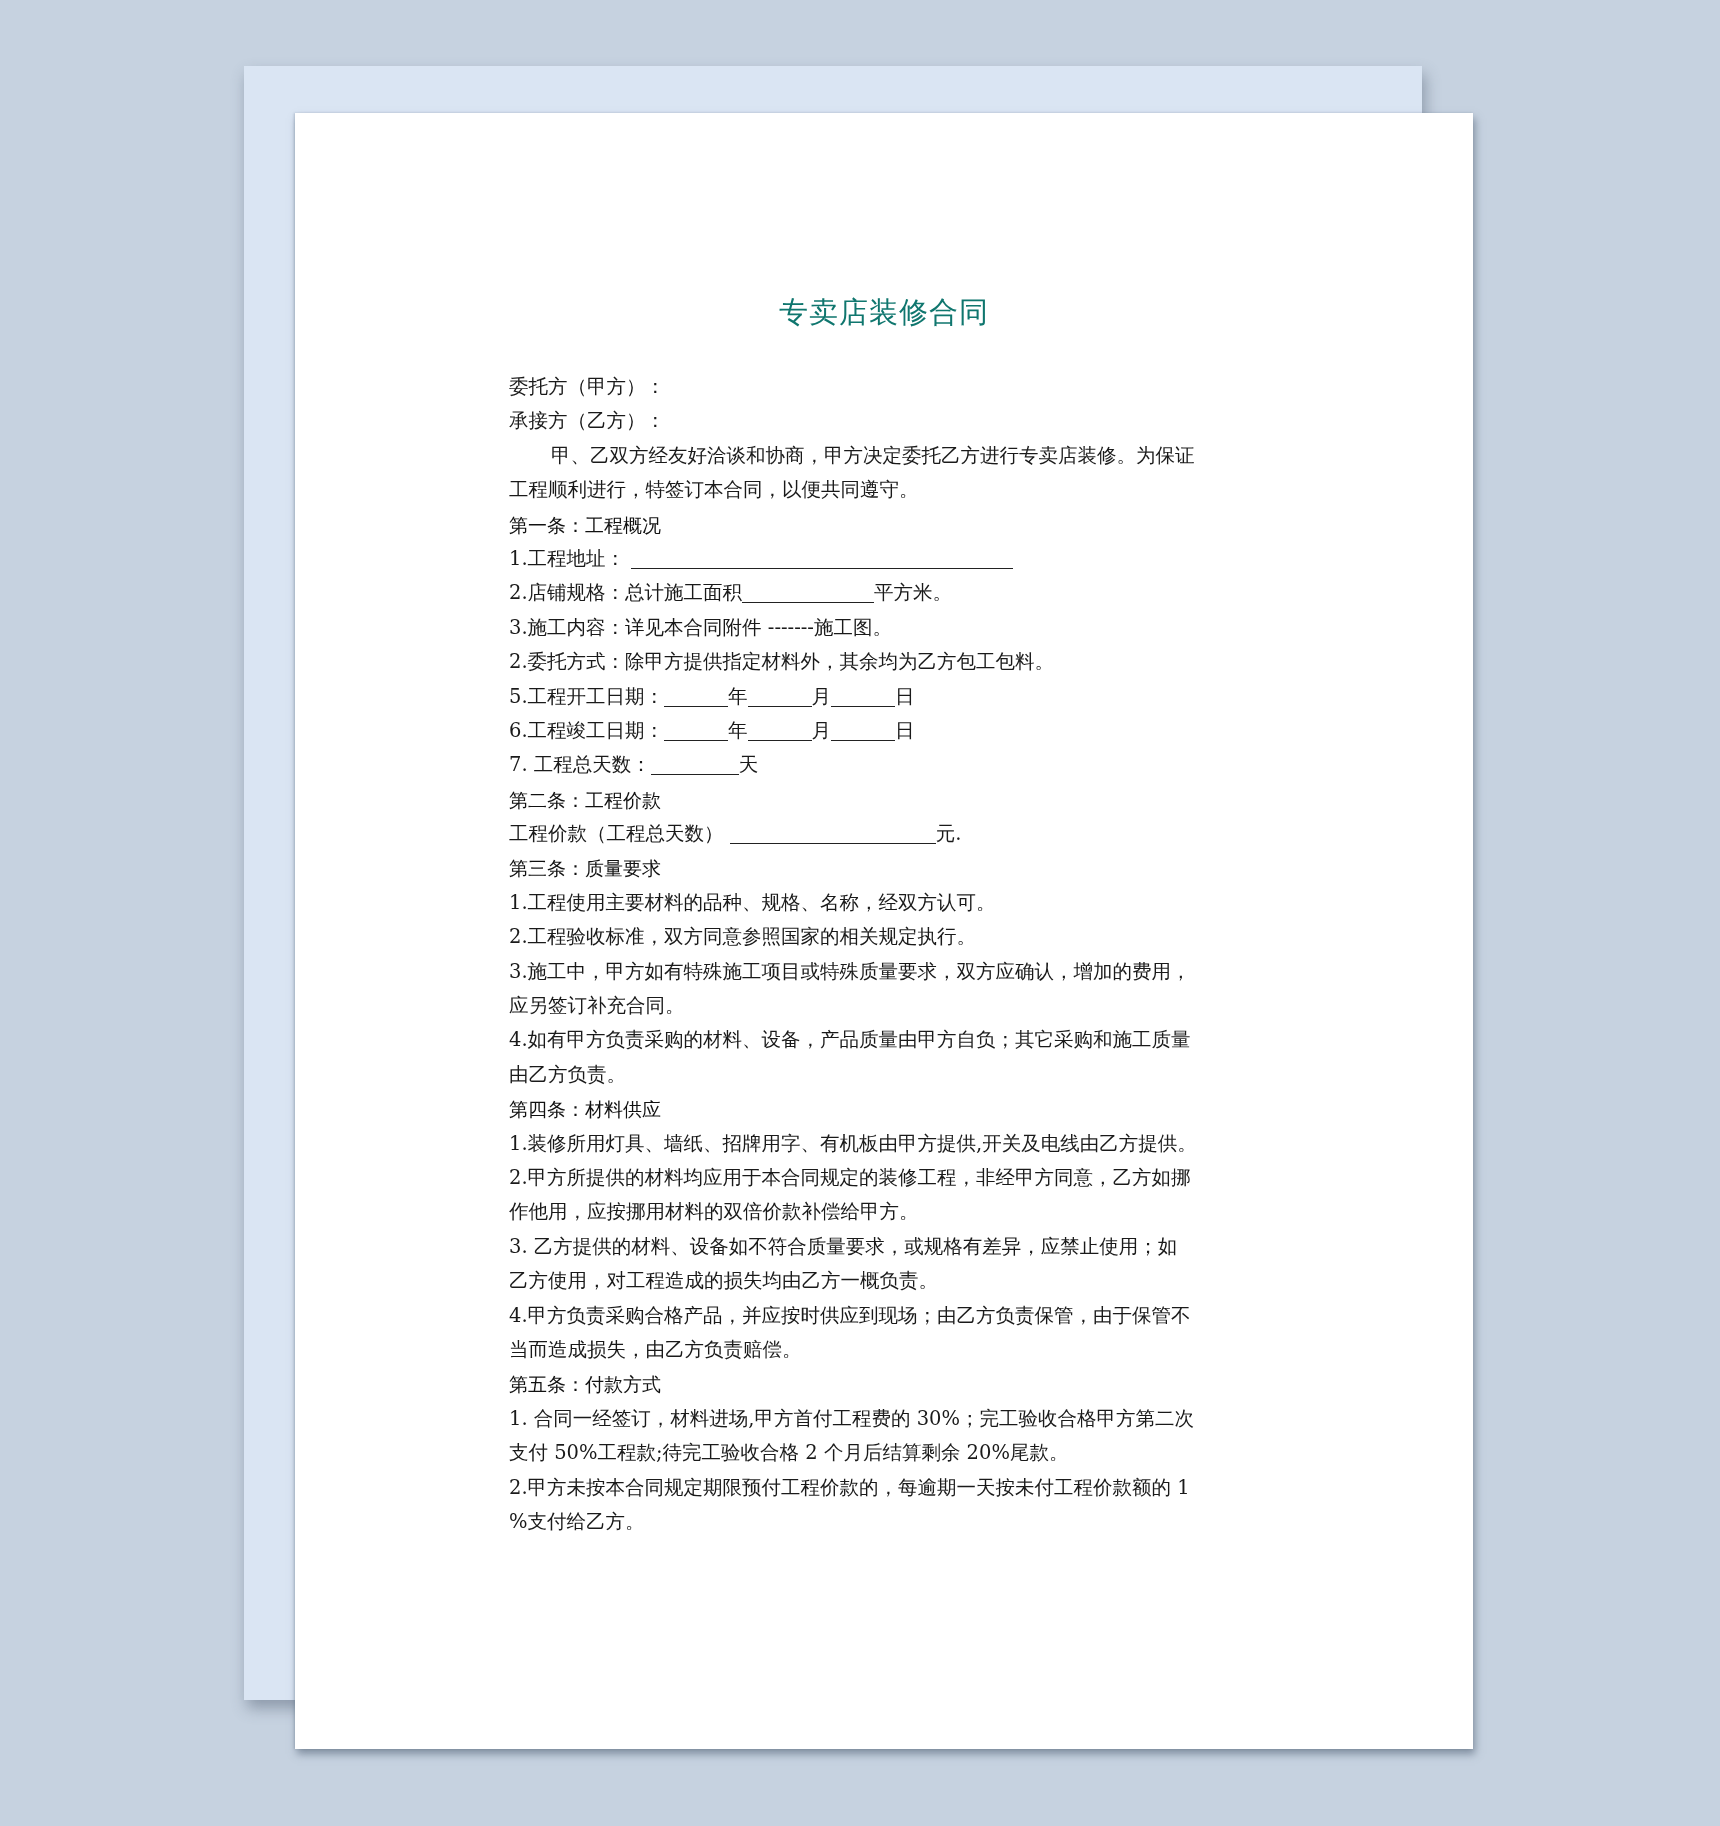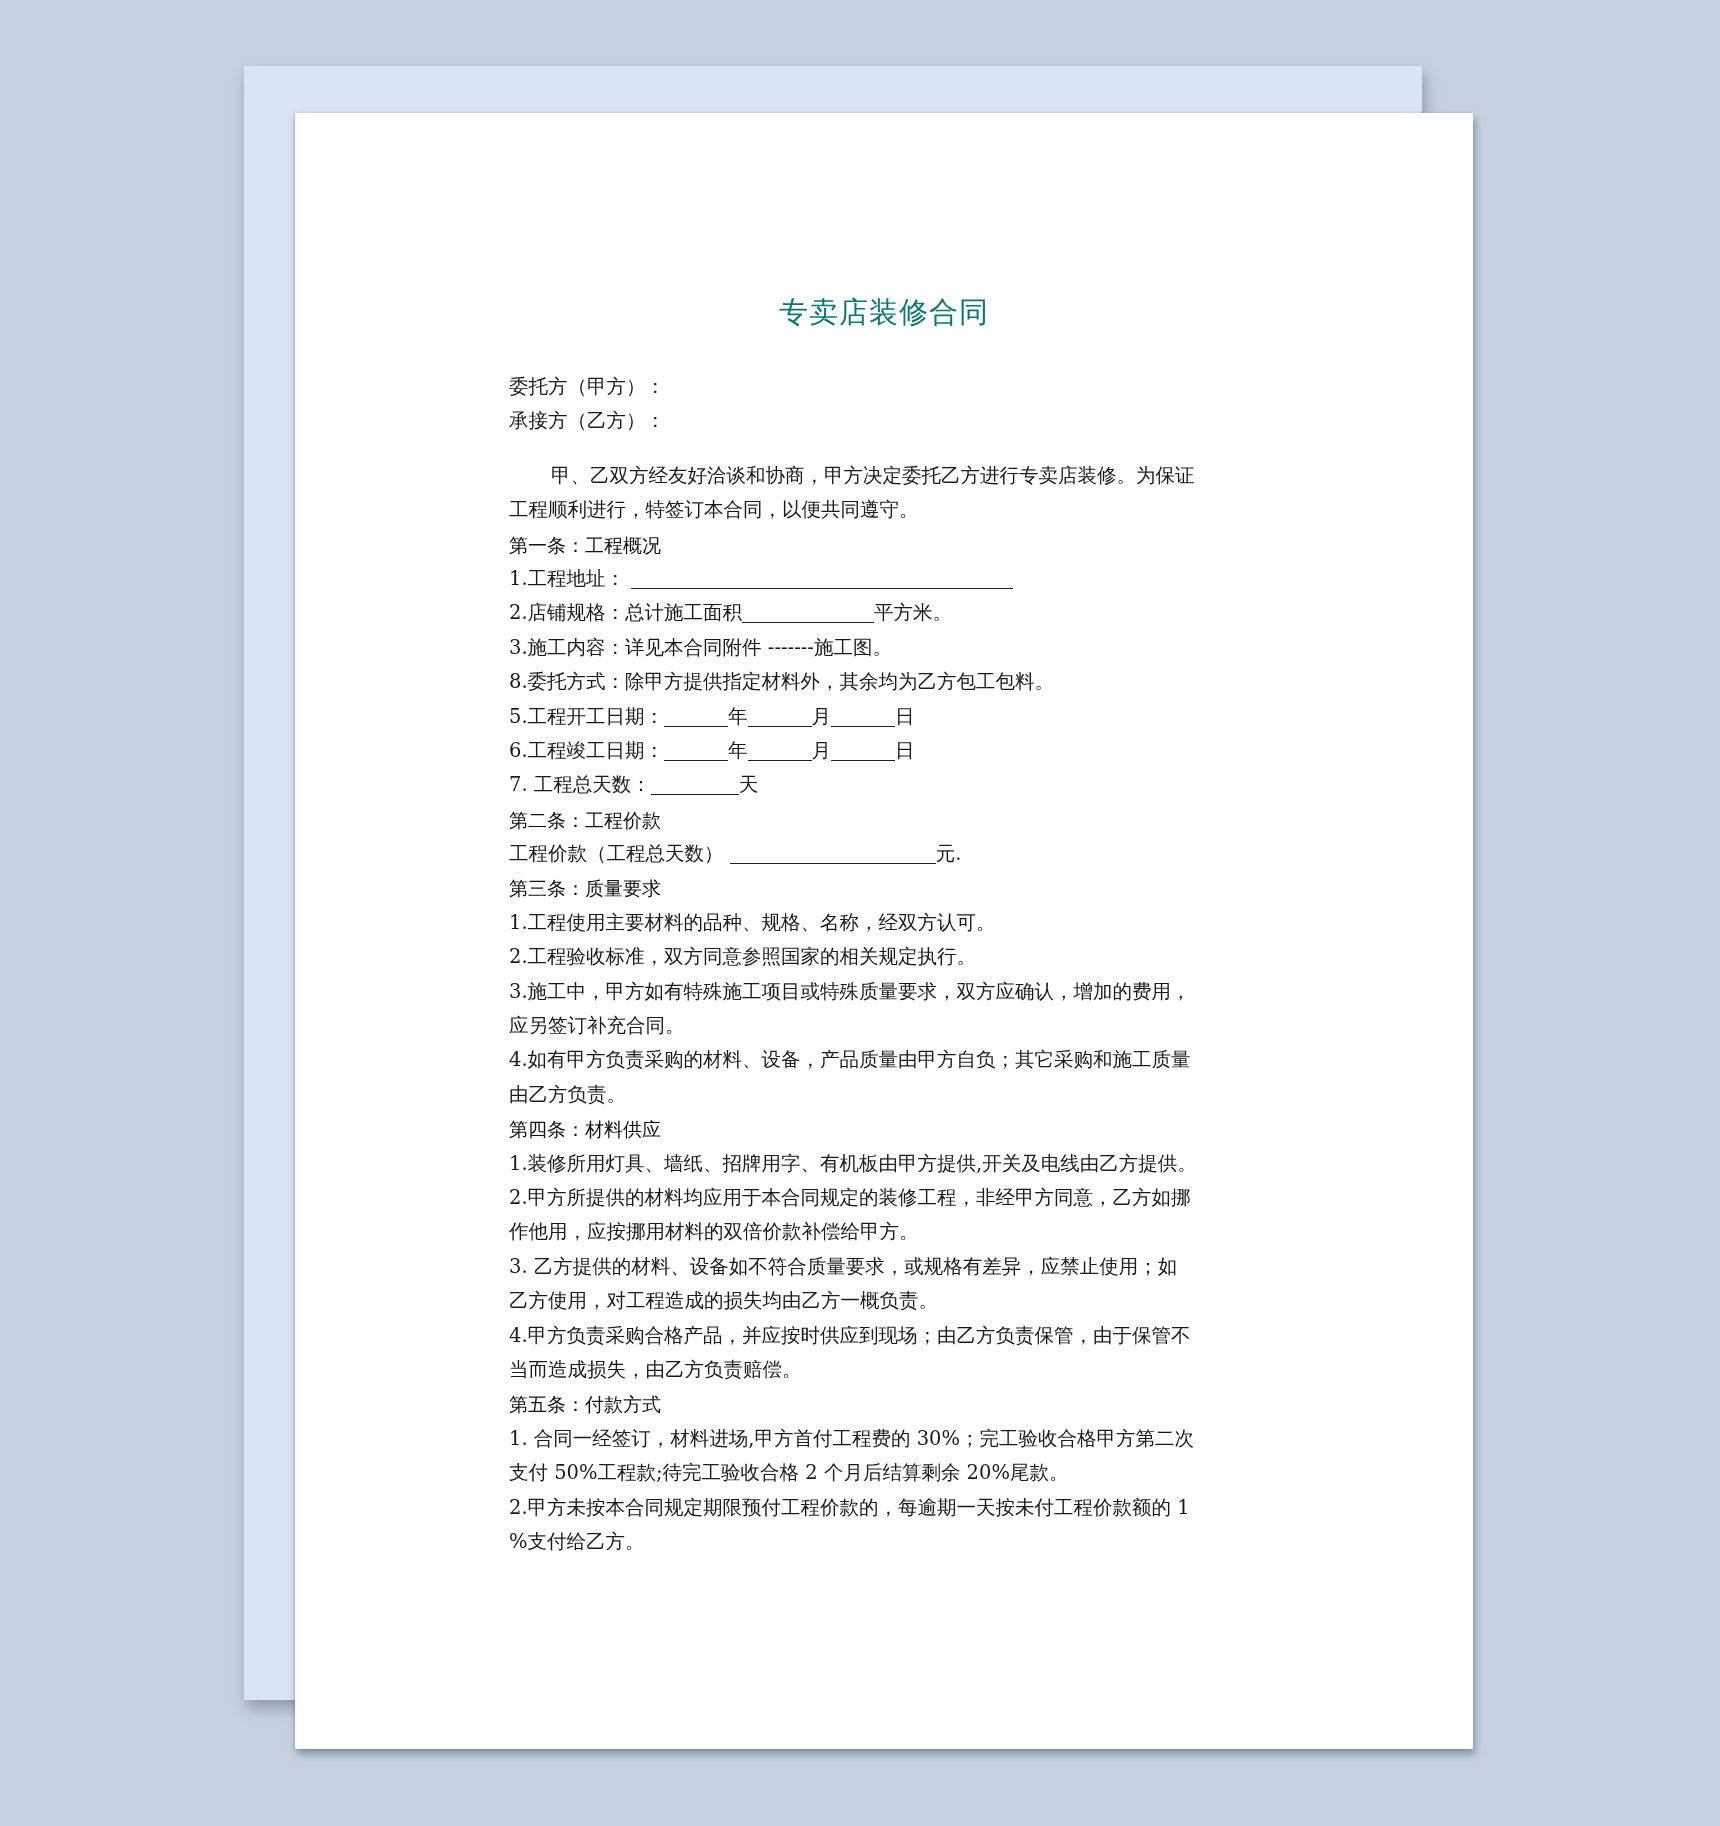--- a/index.html
+++ b/index.html
@@ -31,21 +31,21 @@
     letter-spacing: 1px;
   }
   .doc-body {
     position: absolute;
     left: 214px; top: 257px; width: 770px;
     font-size: 19.5px;
     line-height: 34.4px;
     color: #1a1a1a;
   }
   .line { white-space: nowrap; height: 34.4px; }
-  .indent { padding-left: 42px; margin-top: 20px; }
+  .indent { padding-left: 42px; }
   .heading {
     font-family: "DejaVu Sans", "Liberation Sans", sans-serif;
     font-weight: normal;
     font-size: 19px;
     color: #111;
   }
   .blank {
     display: inline-block;
     border-bottom: 1.3px solid #222;
     height: 22px;
@@ -68,21 +68,21 @@
 
     <div class="line heading">第一条：工程概况</div>
     <div class="line">
       <span>1.工程地址：</span>
       <span class="blank" style="width:382px;"></span>
     </div>
     <div class="line">
       <span>2.店铺规格：总计施工面积</span><span class="blank" style="width:132px;"></span><span>平方米。</span>
     </div>
     <div class="line">3.施工内容：详见本合同附件  -------施工图。</div>
-    <div class="line">8.委托方式：除甲方提供指定材料外，其余均为乙方包工包料。</div>
+    <div class="line">2.委托方式：除甲方提供指定材料外，其余均为乙方包工包料。</div>
     <div class="line">
       <span>5.工程开工日期：</span><span class="blank" style="width:64px;"></span><span>年</span><span class="blank" style="width:64px;"></span><span>月</span><span class="blank" style="width:64px;"></span><span>日</span>
     </div>
     <div class="line">
       <span>6.工程竣工日期：</span><span class="blank" style="width:64px;"></span><span>年</span><span class="blank" style="width:64px;"></span><span>月</span><span class="blank" style="width:64px;"></span><span>日</span>
     </div>
     <div class="line">
       <span>7.  工程总天数：</span><span class="blank" style="width:88px;"></span><span>天</span>
     </div>
 

